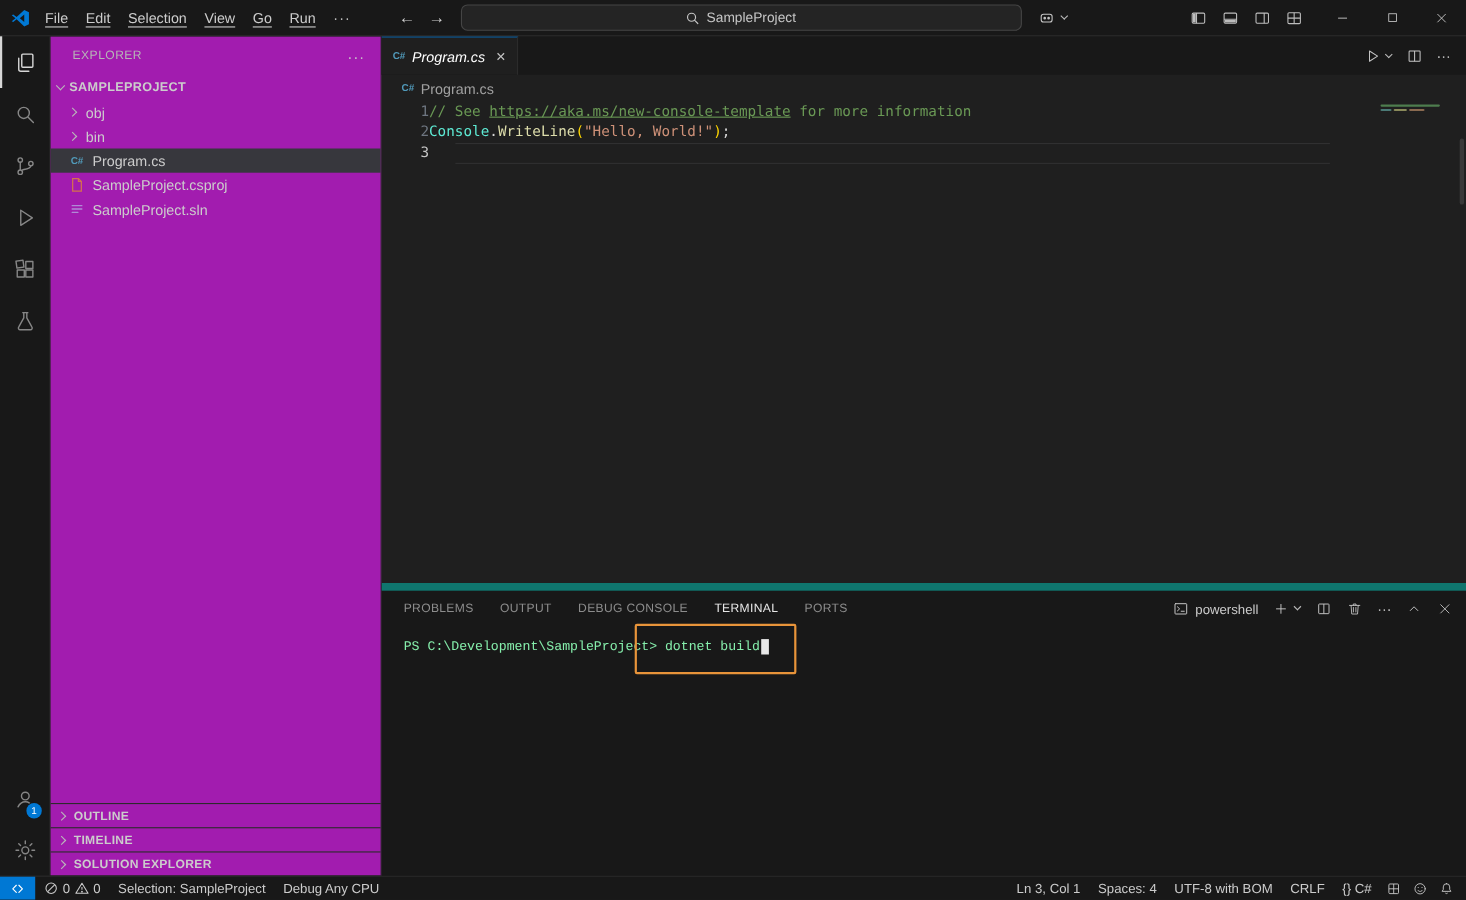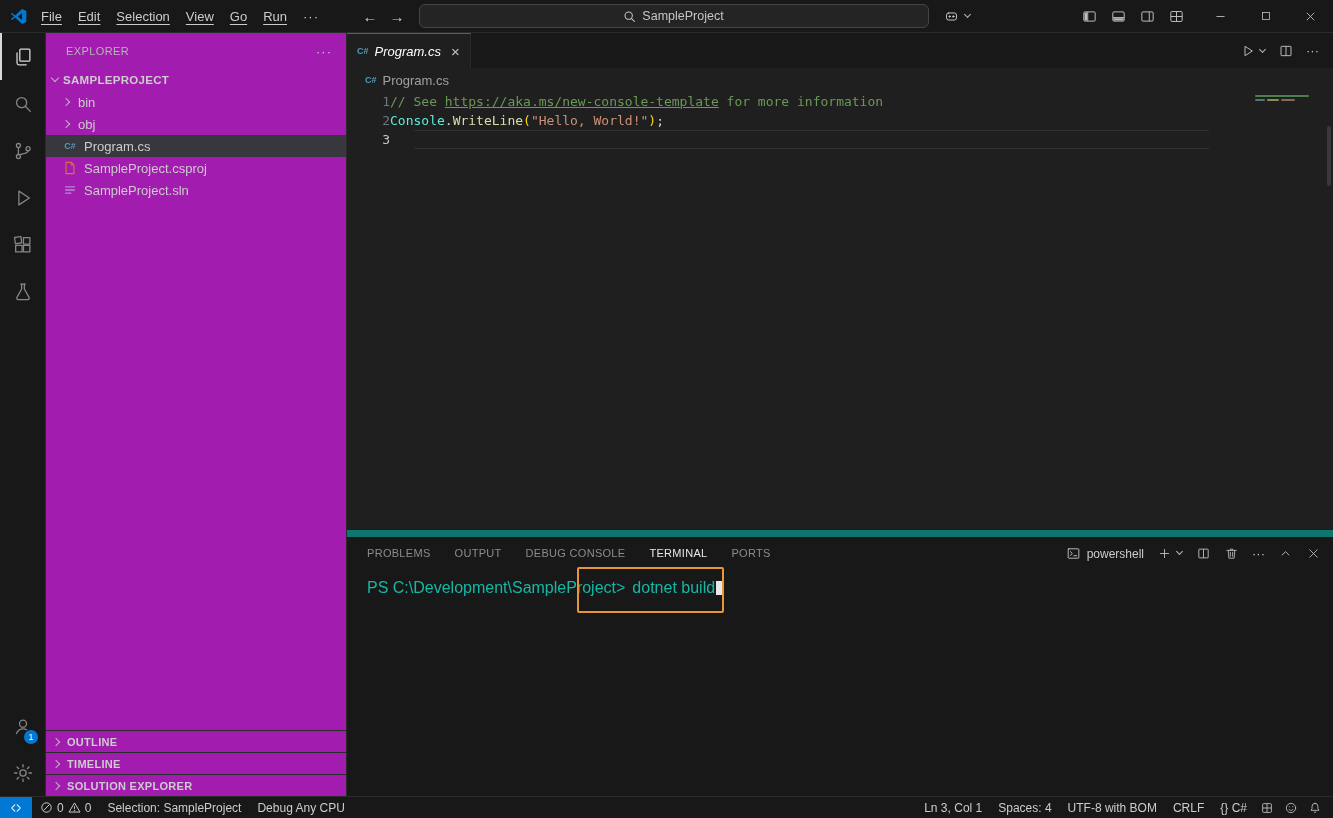--- a/index.html
+++ b/index.html
@@ -86,21 +86,21 @@
 
   
   #panel{height:266px;flex:none;background:#181818;border-top:7px solid #0f766e;position:relative;display:flex;flex-direction:column}
   .panel-header{height:32px;flex:none;display:flex;align-items:center;padding:0 12px 0 20px}
   .panel-tabs{display:flex;gap:24px;height:100%}
   .panel-tab{display:flex;align-items:center;font-size:11px;letter-spacing:.3px;color:#8c8c8c;border-bottom:1px solid transparent;cursor:pointer}
   .panel-tab.active{color:#e7e7e7;border-bottom-color:#d7d7d7}
   .panel-actions{margin-left:auto;display:flex;align-items:center;gap:13px;color:#c5c5c5}
   .pa-item{display:flex;align-items:center;gap:3px;cursor:pointer}
   .shell-ind{display:flex;align-items:flex-end;gap:6px;font-size:12px;color:#cccccc;cursor:pointer}
-  .terminal{flex:1;padding:10px 0 0 20px;font-family:Liberation Sans, sans-serif;font-size:16px;line-height:18px;color:#14b8a6}
+  .terminal{flex:1;padding:10px 0 0 20px;font-family:Liberation Mono, monospace;font-size:12px;line-height:18px;color:#86efac}
   .term-line{white-space:pre;display:flex;align-items:center}
   .term-cmd{margin-left:7px}
   .cursor{display:inline-block;width:7px;height:14px;background:#e8e8e8;margin-left:1px}
   .annotation{position:absolute;left:230px;top:30px;width:147px;height:46px;border:2.5px solid var(--annotation,#e8943a);border-radius:2px;pointer-events:none;z-index:5}
 
   
   #statusbar{height:22px;flex:none;background:#181818;border-top:1px solid #2b2b2b;display:flex;align-items:center;font-size:12px;color:#cccccc}
   .sbar-left,.sbar-right{display:flex;align-items:center;height:100%}
   .sbar-right{margin-left:auto;padding-right:6px}
   .sb-item{padding:0 8px;display:flex;align-items:center;gap:4px;height:100%;cursor:pointer;white-space:nowrap}
@@ -286,25 +286,25 @@
         <span>EXPLORER</span>
         <span class="more">···</span>
       </div>
       <div class="sb-root">
         <span class="chev down"></span>
         <span>SAMPLEPROJECT</span>
       </div>
       <div>
           <div class="tree-row">
             <span class="chev"></span>
-            <span class="tree-label">bin</span>
+            <span class="tree-label">obj</span>
           </div>
           <div class="tree-row">
             <span class="chev"></span>
-            <span class="tree-label">obj</span>
+            <span class="tree-label">bin</span>
           </div>
           <div class="tree-row selected">
             <span class="file-ico cs-glyph">C#</span>
             <span class="tree-label">Program.cs</span>
           </div>
           <div class="tree-row">
             <span class="file-ico">
               <svg width="14" height="14" viewBox="0 0 16 16" fill="none" stroke="#d4714e" stroke-width="1.3">
                 <path d="M3.5 1.5h6l3 3v10h-9z"></path>
                 <path d="M9.5 1.5v3h3"></path>

